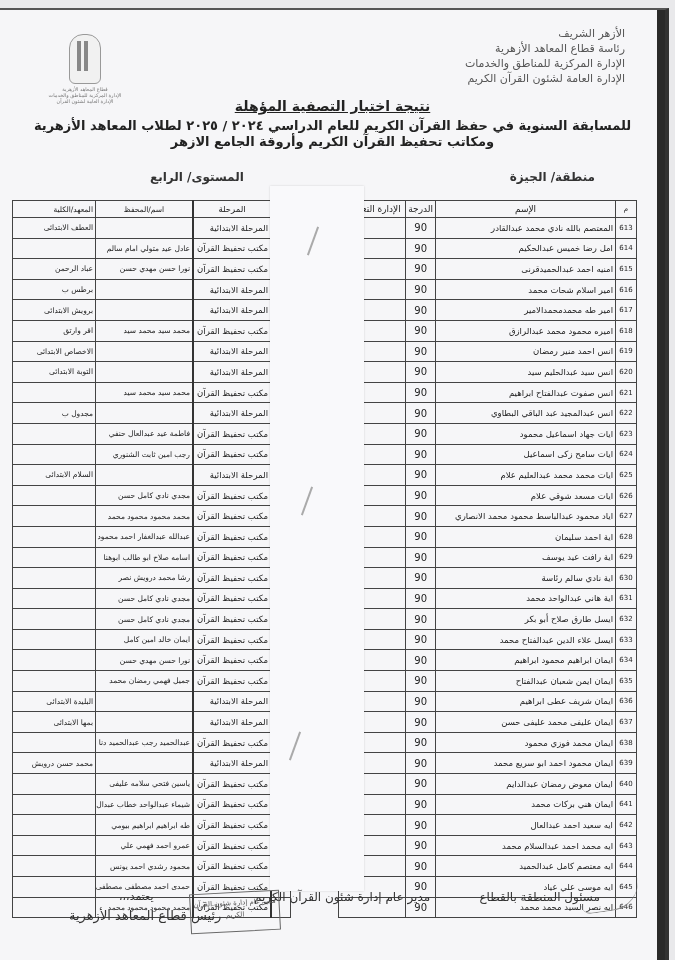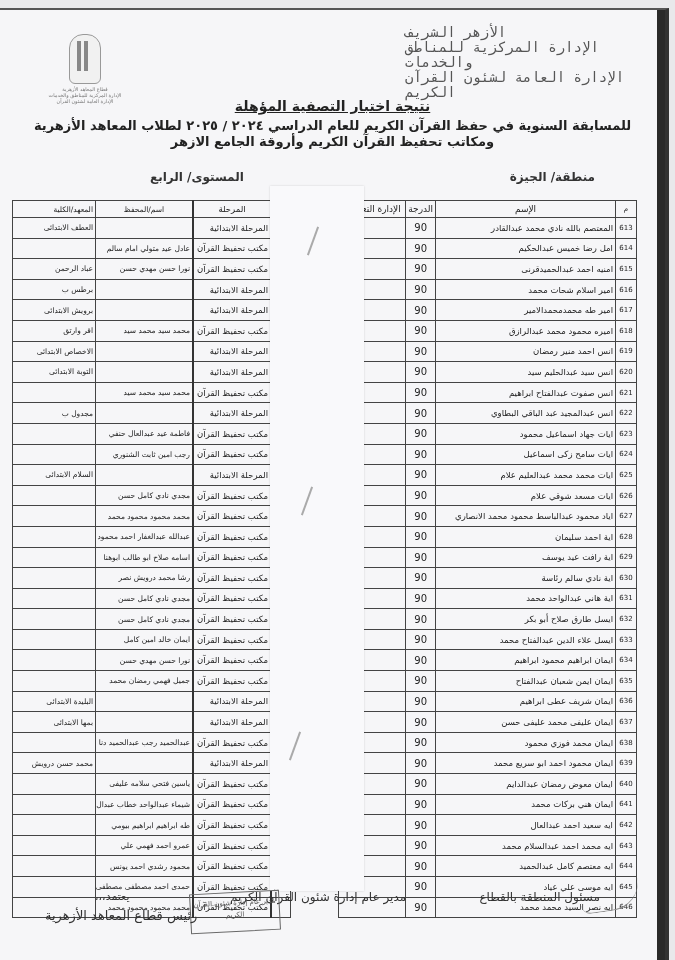--- a/index.html
+++ b/index.html
@@ -1,19 +1,19 @@
 <!DOCTYPE html>
 <html><head>
 <meta charset="utf-8">
 <style>
   html, body { margin:0; padding:0; }
   body { width:675px; height:960px; background:#e9e9eb; font-family:"DejaVu Sans", sans-serif; position:relative; overflow:hidden; }
   .page { position:absolute; left:0; top:8px; width:665px; height:950px; background:#f6f6f8; border-right:4px solid #333; border-top:2px solid #555; }
   .right-edge { position:absolute; right:0; top:0; width:8px; height:960px; background:#2a2a2a; }
-  .hdr-right { position:absolute; right:40px; top:16px; width:220px; text-align:left; font-size:14px; color:#555; line-height:15px; direction:rtl;font-family:Liberation Mono, monospace; }
+  .hdr-right { position:absolute; right:40px; top:16px; width:220px; text-align:right; font-size:11px; color:#555; line-height:15px; direction:rtl; }
   .logo { position:absolute; left:45px; top:24px; width:80px; text-align:center; }
   .logo-emblem { width:30px; height:48px; margin:0 auto; border:1px solid #999; border-radius:14px 14px 6px 6px; position:relative; background:#f1f1f1; }
   .logo-emblem::before { content:""; position:absolute; left:7px; top:6px; width:4px; height:30px; background:#888; box-shadow:7px 0 0 #888; }
   .logo-text { font-size:5px; color:#777; line-height:6px; direction:rtl; margin-top:2px; }
   .title { position:absolute; left:0; width:665px; top:88px; text-align:center; font-size:14px; font-weight:bold; text-decoration:underline; color:#222; direction:rtl; }
   .subtitle { position:absolute; left:20px; width:625px; top:108px; text-align:center; font-size:13px; font-weight:bold; color:#222; line-height:16px; direction:rtl; }
   .region { position:absolute; right:70px; top:160px; font-size:12px; font-weight:bold; color:#333; direction:rtl; }
   .level { position:absolute; left:130px; top:160px; font-size:12px; font-weight:bold; color:#333; direction:rtl;margin-left:20px; }
   table { border-collapse:collapse; position:absolute; direction:rtl; }
   td, th { border:1px solid #444; font-size:8.5px; color:#222; padding:0 2px; height:19.6px; white-space:nowrap; overflow:hidden; }
@@ -23,32 +23,33 @@
   .rtable .c-name { width:175px; text-align:right;margin-top:24px; }
   .rtable .c-grade { width:24px; text-align:center; font-size:10px; }
   .rtable .c-admin { width:62px; }
   .ltable { left:12px; top:190px; }
   .ltable .c-stage { width:72px; text-align:right; font-size:8.5px; max-width:72px; border-right:2px solid #333; border-left:2px solid #333;}
   .ltable .c-teacher { width:92px; text-align:right; font-size:7.5px; max-width:92px; }
   .ltable .c-inst { width:78px; text-align:right; font-size:7.5px; max-width:78px; }
   .ltable .c-x { width:14px; text-align:center; font-size:10px; font-weight:bold; }
   .strip { position:absolute; left:270px; top:176px; width:94px; height:705px; background:#f9f9fb; box-shadow:0 0 2px rgba(0,0,0,0.15); }
   .mark { position:absolute; width:2px; height:30px; background:#aaa; transform:rotate(20deg); }
-  .sig { position:absolute; font-size:12px; color:#333; direction:rtl; white-space:nowrap; }
+  .sig { position:absolute; font-size:12px; color:#333; direction:rtl; white-space:nowrap;padding-left:24px; }
   .stamp { position:absolute; left:190px; top:882px; width:90px; height:40px; border:1.5px solid #666; transform:rotate(-3deg); font-size:7px; color:#555; text-align:center; line-height:12px; direction:rtl; padding-top:4px; box-sizing:border-box; }
   .scribble { position:absolute; left:580px; top:872px; width:60px; height:28px; border-bottom:1px solid #888; border-radius:0 0 30px 10px; transform:rotate(-8deg); }
 </style>
 </head>
 <body>
 
 <div class="page">
   <div class="right-edge"></div>
 
   <div class="hdr-right">
     <div>الأزهر الشريف</div>
+    <div>رئاسة قطاع المعاهد الأزهرية</div>
     <div>الإدارة المركزية للمناطق والخدمات</div>
     <div>الإدارة العامة لشئون القرآن الكريم</div>
   </div>
 
   <div class="logo">
     <div class="logo-emblem"></div>
     <div class="logo-text">
       <div>قطاع المعاهد الأزهرية</div>
       <div>الإدارة المركزية للمناطق والخدمات</div>
       <div>الإدارة العامة لشئون القرآن</div>

